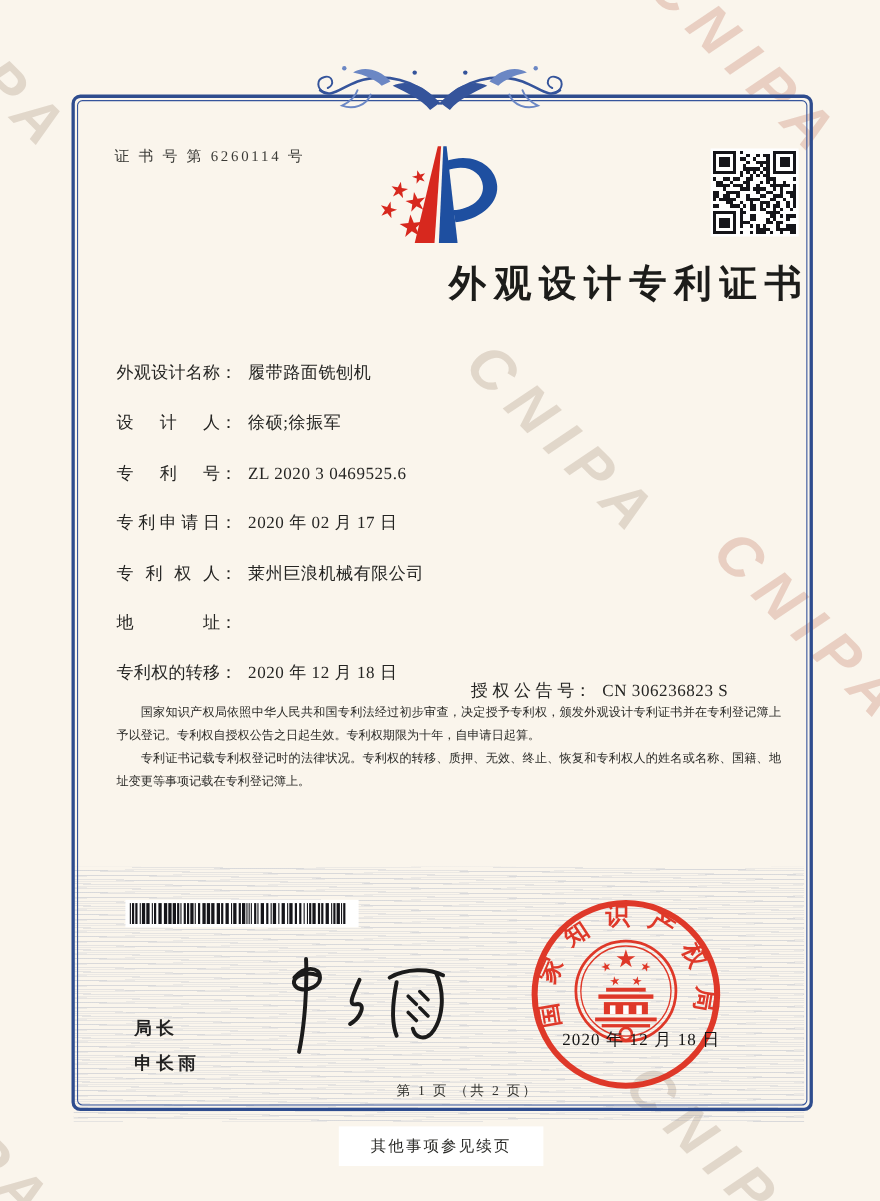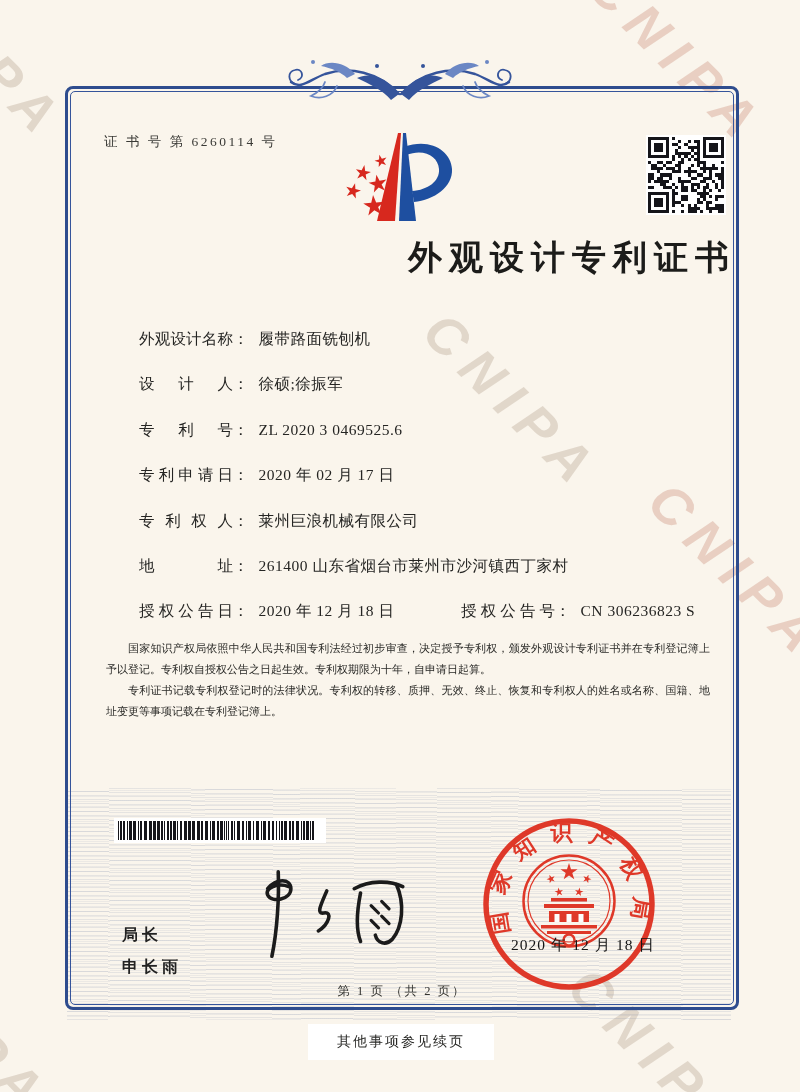--- a/index.html
+++ b/index.html
@@ -32,24 +32,24 @@
   .logo{position:absolute;left:270px;top:32px;width:125px;height:100px;}
   .qr{position:absolute;left:578px;top:46px;width:76px;height:76px;background:#fff;
       padding:2px;}
   .title{position:absolute;left:0;top:146px;width:100%;text-align:right;
          font-size:34px;font-weight:700;letter-spacing:7px;color:#1c1c1a;}
 
   
   .fields{position:absolute;left:38px;top:240px;right:28px;}
   .frow{height:45.4px;display:flex;align-items:baseline;font-size:15.5px;color:#252523;
         position:relative;}
-  .flabel{display:inline-block;width:94px;text-align:justify;text-align-last:justify;margin-left:33px;}
+  .flabel{display:inline-block;width:94px;text-align:justify;text-align-last:justify;}
   .fcolon{margin-right:10px;}
   .fvalue{letter-spacing:.5px;}
-  .grant-right{position:absolute;left:322px;top:0;height:45.4px;display:flex;
+  .grant-right{position:absolute;left:322px;top:17px;height:45.4px;display:flex;
                align-items:baseline;}
 
   
   .paras{position:absolute;left:38px;top:549px;width:604px;font-size:11px;
          line-height:21px;color:#2a2a27;text-align:justify;}
   .paras p{margin:0;text-indent:2em;}
 
   
   .barcode{position:absolute;left:46px;top:729px;width:212px;height:25px;background:#fff;
            padding:3px 4px;box-sizing:border-box;display:flex;align-items:stretch;z-index:4;}
@@ -66,21 +66,21 @@
   
   .seal{position:absolute;left:412px;top:726px;width:178px;height:178px;z-index:5;
         opacity:.93;}
   .sealtext{font:700 22px "Liberation Serif","DejaVu Serif",serif;letter-spacing:15px;
             fill:#de2b1b;}
   .sealdate{position:absolute;left:420px;top:846px;width:190px;text-align:center;
             font-size:15.5px;letter-spacing:1px;color:#151515;z-index:6;}
 
   
   .pageinfo{position:absolute;left:0;top:894px;width:100%;text-align:center;
-            font-size:12.5px;letter-spacing:2px;color:#33332f;}
+            font-size:12.5px;letter-spacing:2px;color:#33332f;padding-left:23px;}
   .notebox{position:absolute;left:308px;top:1024px;width:186px;height:36px;background:#fff;
            z-index:3;display:flex;align-items:center;justify-content:center;
            font-size:14px;letter-spacing:2px;color:#2a2a27;
            font-family:"Liberation Serif","DejaVu Serif",serif;}
 </style>
 </head>
 <body>
 
 <div class="page">
 
@@ -160,24 +160,23 @@
         <span class="fvalue">2020 年 02 月 17 日</span>
       </div>
       <div class="frow">
         <span class="flabel">专利权人</span>
           <span class="fcolon">：</span>
         <span class="fvalue">莱州巨浪机械有限公司</span>
       </div>
       <div class="frow">
         <span class="flabel">地址</span>
           <span class="fcolon">：</span>
-        <span class="fvalue">261400  山东省烟台市莱州市沙河镇西丁家村</span>
-      </div>
-      <div class="frow">
-        <span class="flabel">授权公告日</span>
+      </div>
+      <div class="frow">
+        <span class="flabel">专利权的转移</span>
           <span class="fcolon">：</span>
         <span class="fvalue">2020 年 12 月 18 日</span>
         <span class="grant-right">
           <span class="flabel">授权公告号</span>
             <span class="fcolon">：</span>
           <span class="fvalue">CN 306236823 S</span>
         </span>
       </div>
     </div>
 

